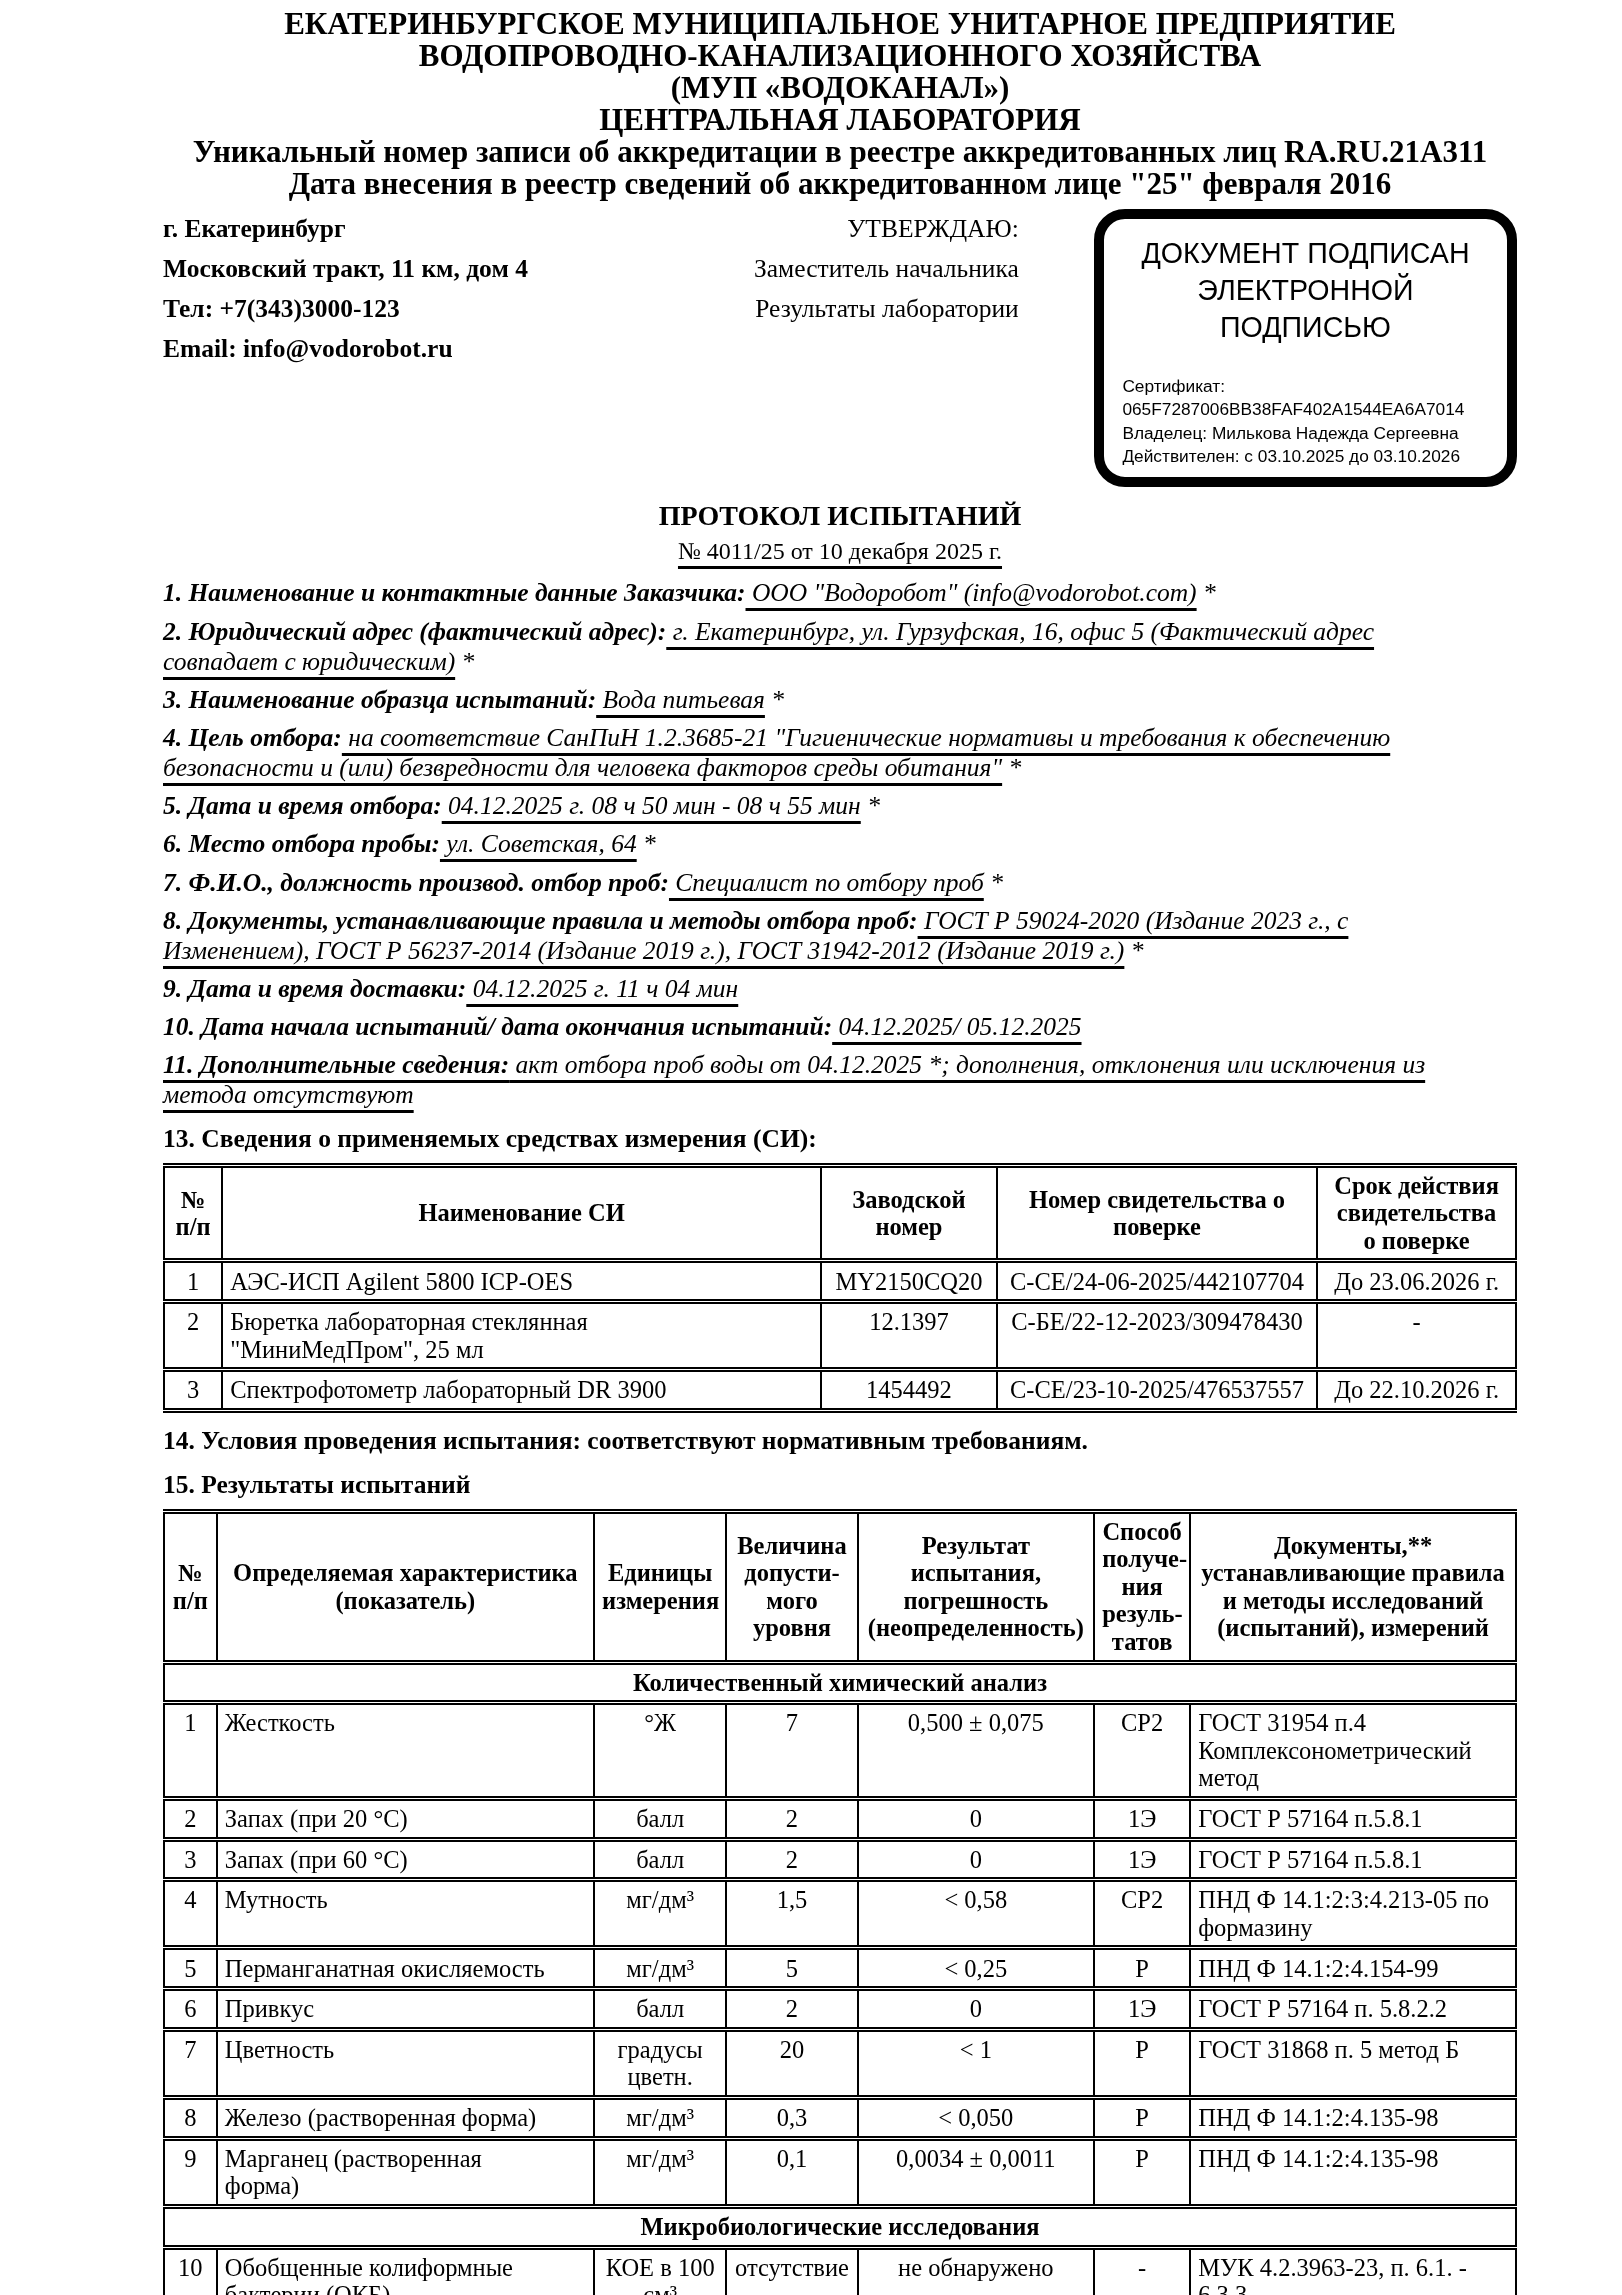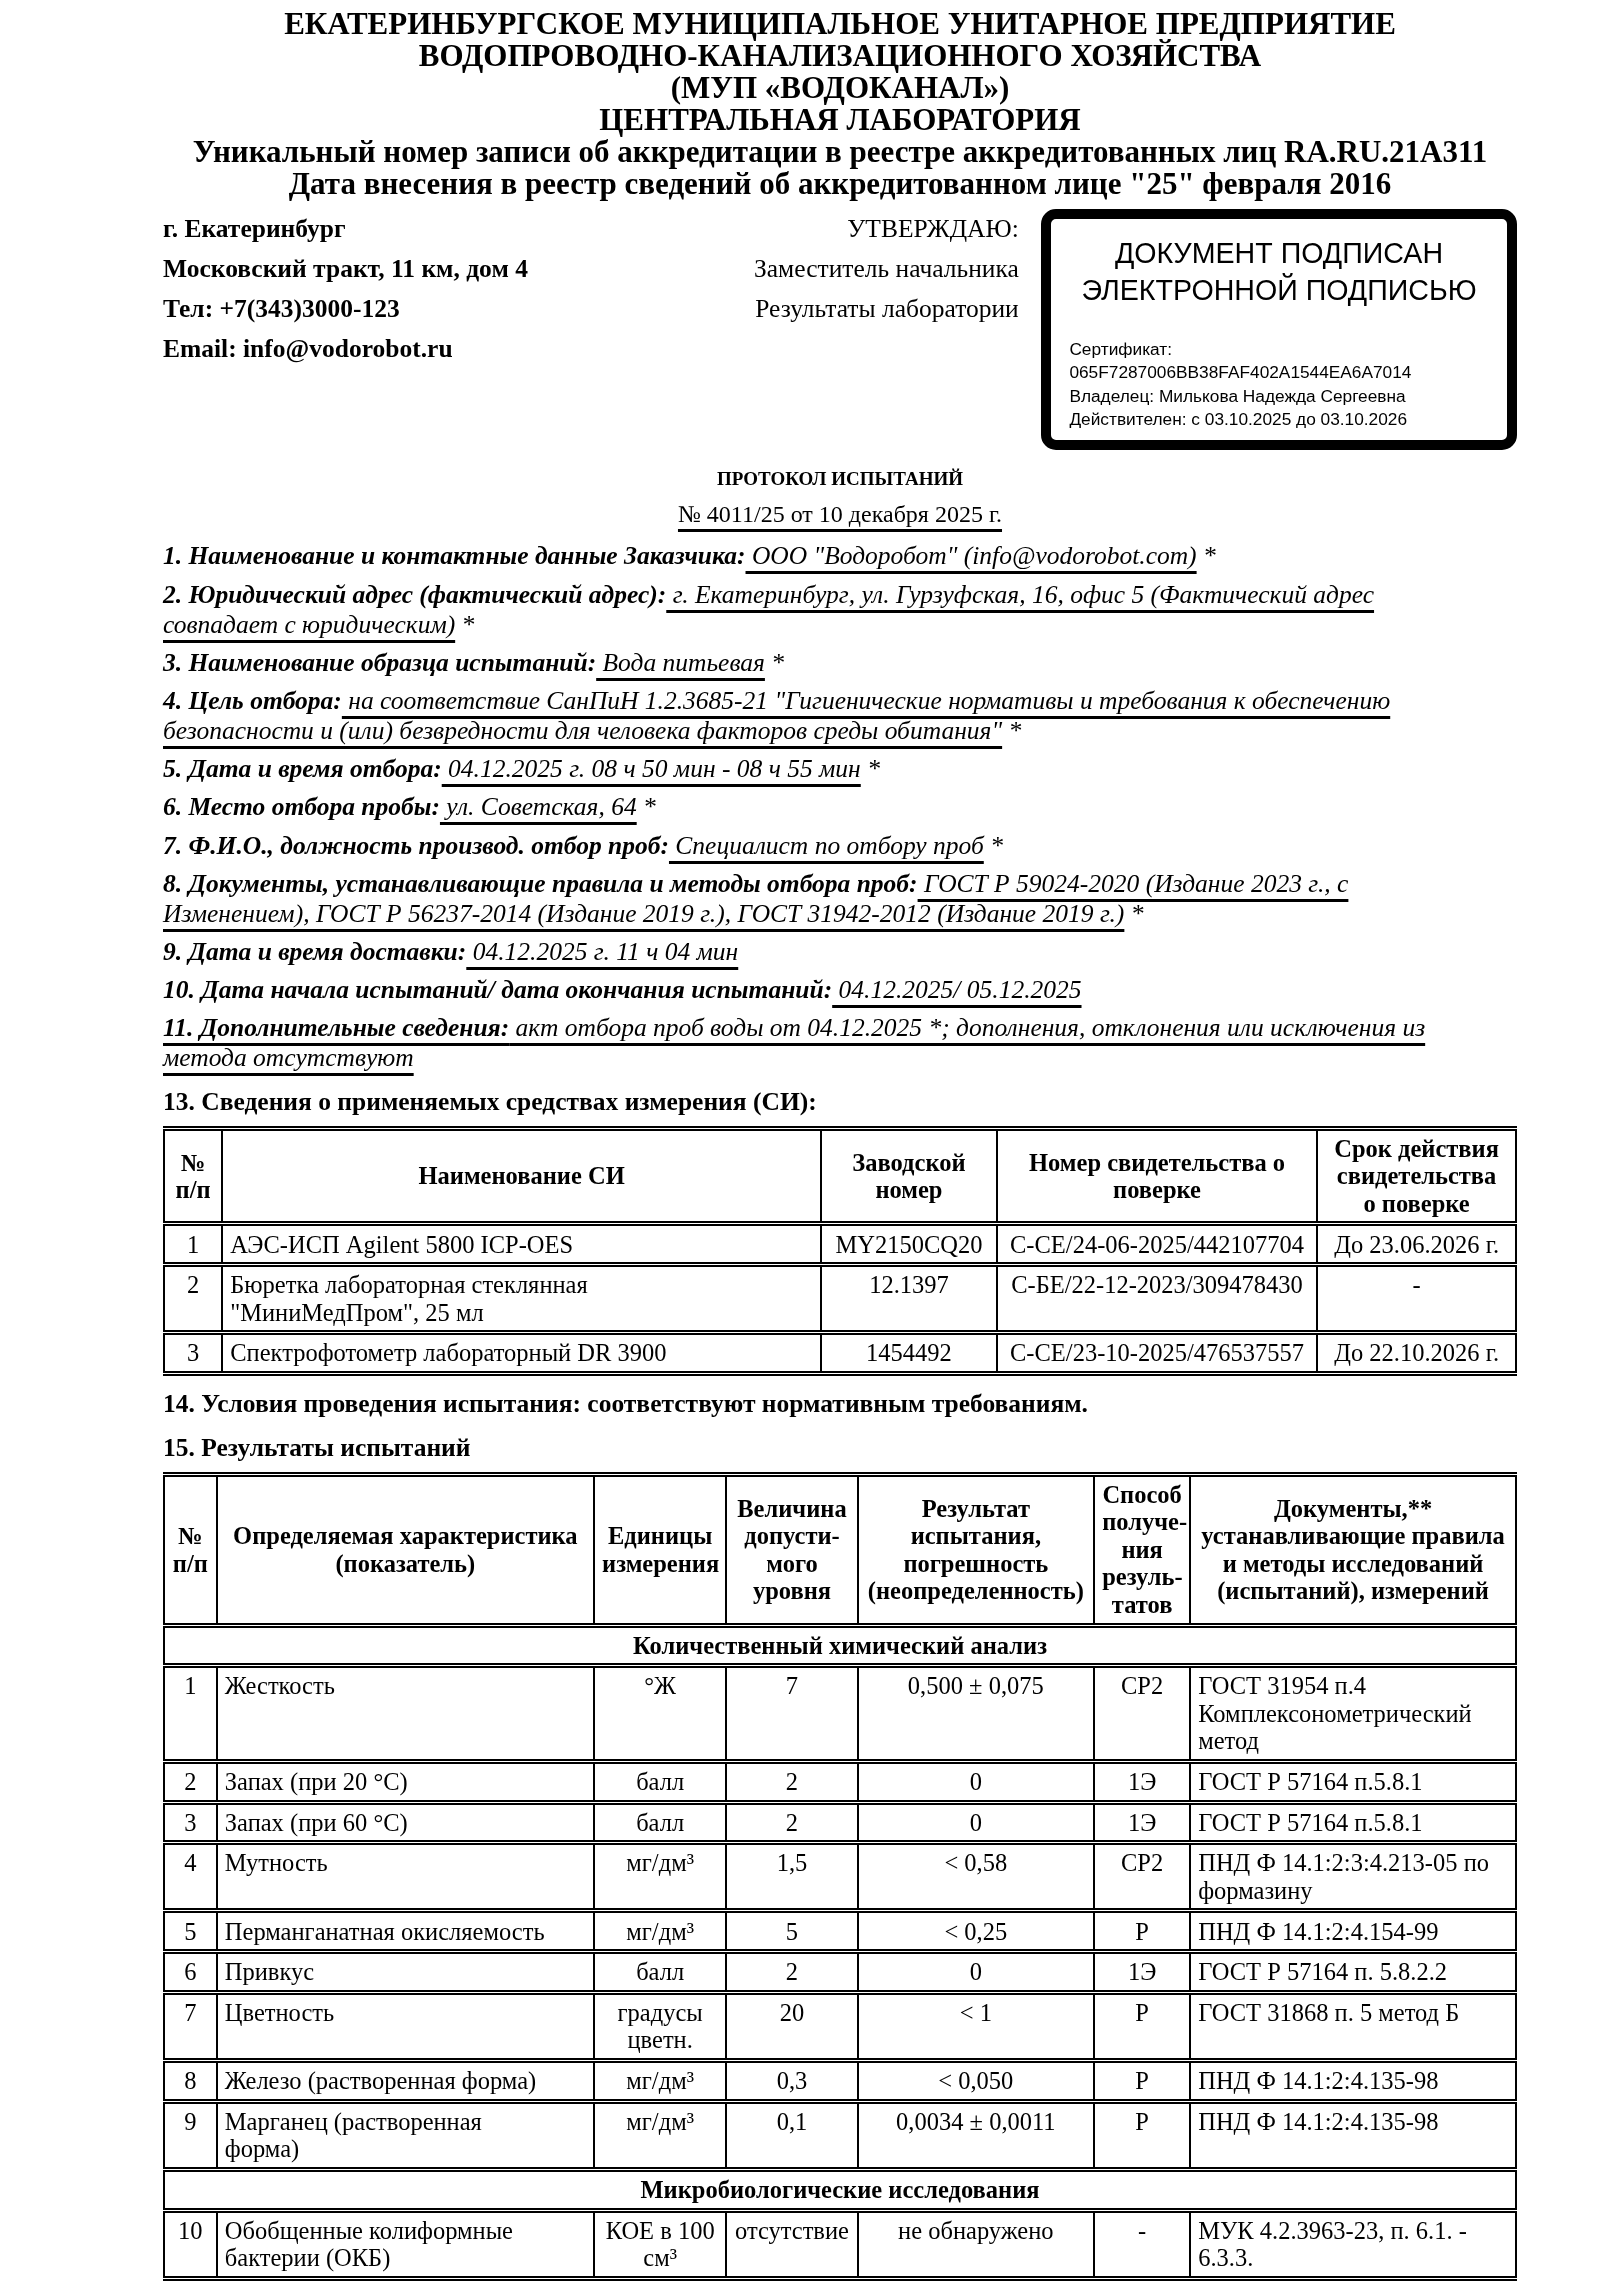--- a/index.html
+++ b/index.html
@@ -8,29 +8,29 @@
     padding:8.2px 106px 0 163px;
     font-family:"Liberation Serif", serif;color:#000;font-size:25.5px;
   }
   
   .doc-header{text-align:center;font-weight:bold;font-size:31px;line-height:32px;}
   
   .info-row{display:flex;margin-top:9.2px;align-items:flex-start;}
   .org-block{width:591px;font-weight:bold;line-height:40px;}
   .approve-block{font-weight:normal;line-height:40px;text-align:right;}
   .stamp{
-    margin-left:auto;width:476px;box-sizing:border-box;
-    border:10.2px solid #000;border-radius:15px;
+    margin-left:auto;width:423px;box-sizing:border-box;
+    border:10.2px solid #000;border-radius:31px;
     padding:15.3px 18.4px 8.2px 18.4px;
     font-family:"Liberation Sans", sans-serif;
   }
   .stamp-title{text-align:center;font-size:28.6px;line-height:37px;white-space:pre-line;}
   .stamp-certs{margin-top:29px;font-size:17.3px;line-height:23.5px;}
   
-  .proto-title{margin-top:13.3px;text-align:center;font-weight:bold;font-size:19px;line-height:32px;}
+  .proto-title{margin-top:13.3px;text-align:center;font-weight:bold;font-size:28px;line-height:32px;}
   .proto-subtitle{text-align:center;font-size:24px;line-height:32px;margin-top:3.1px;}
   
   .items{margin-top:11.2px;}
   p.item{margin:0 0 8.2px 0;line-height:30px;font-style:italic;}
   .lbl{font-weight:bold;}
   .val{white-space:pre-line;}
   .und{text-decoration:underline;text-decoration-thickness:2.5px;text-underline-offset:6.6px;}
   .sec-title{font-weight:bold;line-height:30px;margin:13.3px 0 9.2px 0;}
   
   table{border-collapse:collapse;width:100%;font-size:24.5px;table-layout:fixed;}

